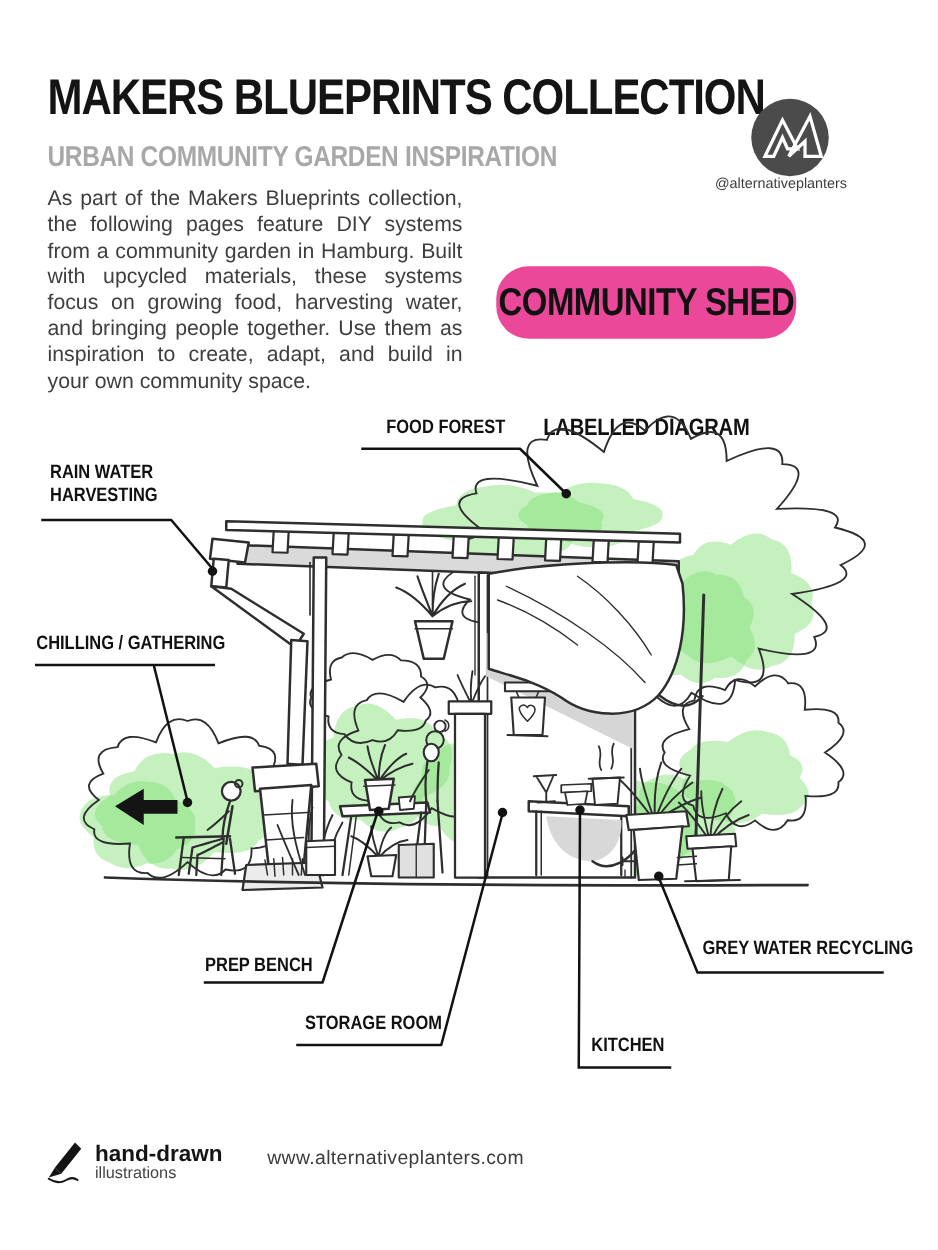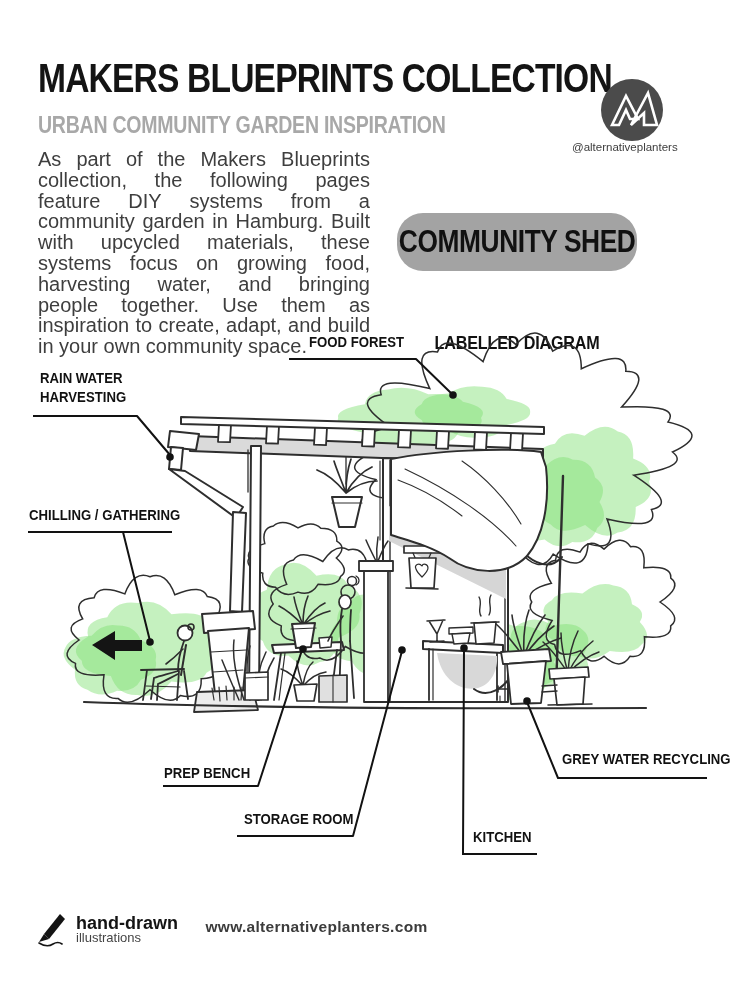--- a/index.html
+++ b/index.html
@@ -2,49 +2,49 @@
 <html><head>
 <meta charset="utf-8">
 <style>
   html,body{margin:0;padding:0;}
   .page{position:relative;width:750px;height:1000px;background:#ffffff;overflow:hidden;
         font-family:"Liberation Sans",sans-serif;color:#1a1a1a;}
   .title{position:absolute;left:38px;top:57px;font-size:40px;line-height:42px;letter-spacing:-1px;
          font-weight:800;transform:scaleX(.84);transform-origin:0 0;color:#141414;white-space:nowrap;}
   .subtitle{position:absolute;left:38px;top:112px;font-size:23px;font-weight:800;letter-spacing:-.3px;
          transform:scaleX(.85);transform-origin:0 0;color:#a8a8a8;white-space:nowrap;}
-  .intro{position:absolute;left:38px;top:149px;width:332px;font-size:20px;line-height:20.8px;
+  .intro{position:absolute;left:38px;top:149px;width:332px;font-size:17px;line-height:20.8px;
          text-align:justify;color:#3e3e3e;}
   .logo-circle{position:absolute;left:601px;top:79px;width:62px;height:62px;border-radius:50%;
          background:#4b4b4b;display:flex;align-items:center;justify-content:center;}
   .logo-handle{position:absolute;left:572px;top:141px;width:125px;text-align:left;
          font-size:11.5px;color:#3d3d3d;}
   .badge{position:absolute;left:397px;top:213px;width:240px;height:58px;border-radius:26px;
-         background:#a3a3a3;display:flex;align-items:center;justify-content:center;}
+         background:#ec4899;display:flex;align-items:center;justify-content:center;}
   .badge span{font-size:31px;font-weight:800;letter-spacing:-.5px;transform:scaleX(.85);
          color:#111;white-space:nowrap;}
   .diagram-heading{position:absolute;left:397px;top:286px;width:240px;text-align:center;
          font-size:19px;font-weight:800;letter-spacing:-.2px;color:#111;margin-top:46px;}
   .diagram-heading>span{display:inline-block;transform:scaleX(.85);}
   .sketch{position:absolute;left:0;top:0;width:750px;height:1000px;z-index:1;}
   .dlabel{position:absolute;z-index:2;font-weight:800;font-size:15.5px;line-height:19px;color:#111;
          transform:scaleX(.85);transform-origin:0 0;white-space:nowrap;}
   .dlabel.wrap{white-space:normal;width:110px;}
   .lbl-food{left:309px;top:332px;}
   .lbl-rain{left:40px;top:368px;}
   .lbl-chill{left:29px;top:505px;}
   .lbl-prep{left:164px;top:763px;}
   .lbl-storage{left:244px;top:809px;}
   .lbl-kitchen{left:473px;top:827px;}
   .lbl-grey{left:562px;top:749px;}
   .footer-credit-bold{position:absolute;left:76px;top:913px;font-size:18px;font-weight:800;color:#141414;}
   .footer-credit-sub{position:absolute;left:76px;top:930px;font-size:13px;color:#444;}
   .pencil{position:absolute;left:36px;top:908px;width:36px;height:40px;}
   .website{position:absolute;left:0;top:918px;width:633px;text-align:center;
-         font-size:15.5px;letter-spacing:.3px;color:#3c3c3c;font-weight:bold;}
+         font-size:15.5px;letter-spacing:.3px;color:#3c3c3c;}
 </style>
 </head>
 <body>
 
 <div class="page">
 
   <div class="title">MAKERS BLUEPRINTS COLLECTION</div>
   <div class="subtitle">URBAN COMMUNITY GARDEN INSPIRATION</div>
   <div class="intro">As part of the Makers Blueprints collection, the following pages feature DIY systems from a community garden in Hamburg. Built with upcycled materials, these systems focus on growing food, harvesting water, and bringing people together. Use them as inspiration to create, adapt, and build in your own community space.</div>
 

